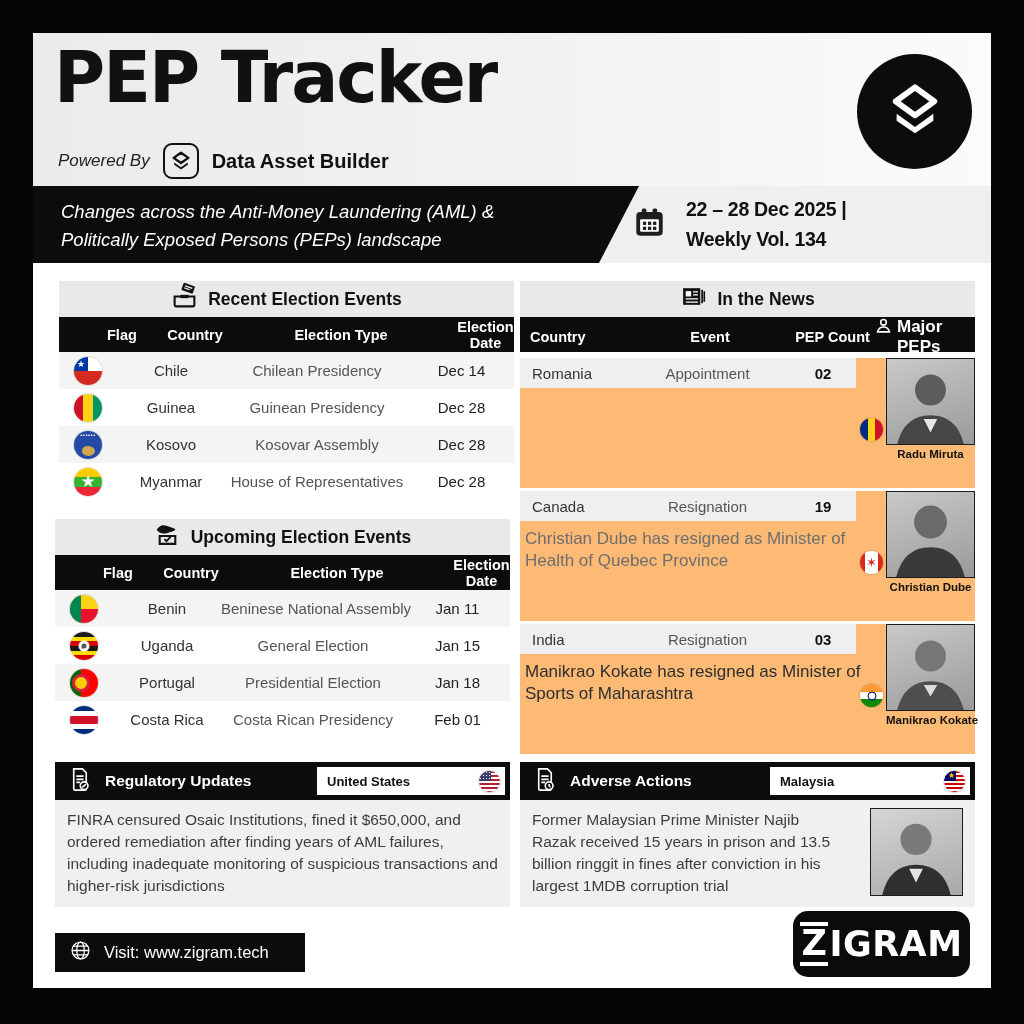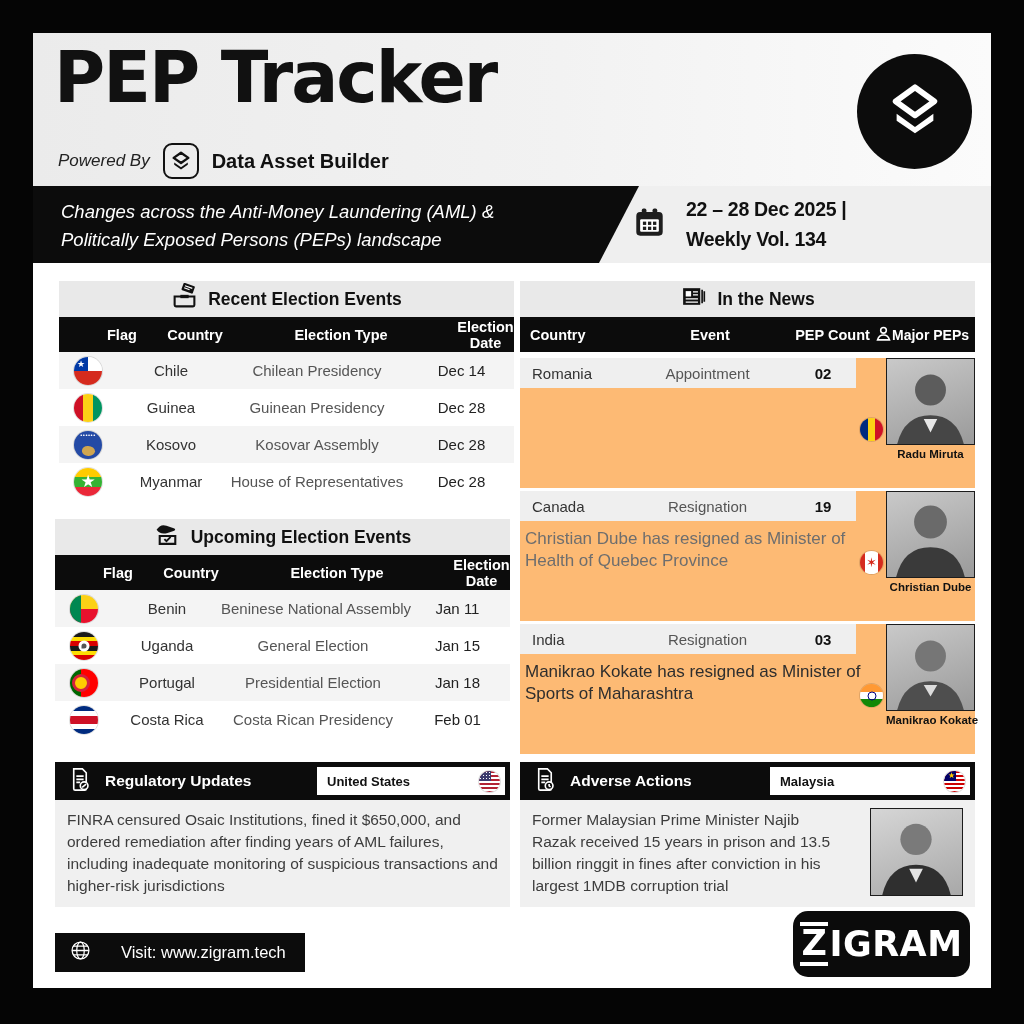--- a/index.html
+++ b/index.html
@@ -89,21 +89,21 @@
   .flag-us::before { content:""; position:absolute; left:0; top:0; width:58%; height:50%; background:#3c3b6e;
                      background-image:radial-gradient(circle,#fff .7px,transparent .8px); background-size:3px 3px; }
   .flag-malaysia { background:repeating-linear-gradient(180deg,#cc0001 0 2px,#fff 2px 4px); }
   .flag-malaysia::before { content:""; position:absolute; left:0; top:0; width:58%; height:50%; background:#010066; }
   .flag-malaysia::after { content:"★"; position:absolute; left:4px; top:-1px; color:#ffcc00; font-size:8px; line-height:12px; }
 
   
   .cols-news { grid-template-columns:110px 160px 85px 100px; }
   .cols-news .h-country { padding-left:10px; }
   .cols-news .h-event,.cols-news .h-count { text-align:center; }
-  .cols-news .h-peps { display:flex; align-items:center; font-size:14px; }
+  .cols-news .h-peps { display:flex; align-items:flex-start; gap:5px; font-size:17px; }
   .cols-news .h-peps svg { width:17px; height:17px; }
   .news-card { position:relative; height:130px; margin-top:6px; background:#fdba74; }
   .news-card + .news-card { margin-top:3px; }
   .card-strip { width:336px; height:30px; background:#efefef; display:grid;
                 grid-template-columns:105px 165px 66px; align-items:center; font-size:15px; }
   .card-strip .s-country { padding-left:12px; color:#333; }
   .card-strip .s-event { text-align:center; color:#555; }
   .card-strip .s-count { text-align:center; font-weight:700; color:#111; }
   .card-desc { width:346px; padding:7px 0 0 5px; font-size:17px; line-height:1.3; color:#2e2e2e; }
   .card-desc.muted { color:#6e6e6e; }
@@ -128,21 +128,21 @@
   .callout-body { background:#f0f0f0; padding:9px 12px 10px; font-size:15.5px; line-height:1.42;
                   color:#3d3d3d; min-height:95px; }
   .adverse-body { display:flex; gap:24px; }
   .adverse-body .txt { flex:1; }
   .photo-lg { width:93px; height:88px; flex:none; border:1.5px solid #1c1c1c; position:relative;
               overflow:hidden; background:linear-gradient(160deg,#d6d6d6,#a8a8a8); margin-top:-1px; }
   .photo-lg svg { position:absolute; left:0; bottom:-2px; width:100%; }
 
   
   .visit-pill { position:absolute; left:22px; top:900px; width:250px; height:39px; background:#0c0c0c;
-                color:#fff; display:flex; align-items:center; gap:30px; padding:16px 15px; font-size:16.5px; }
+                color:#fff; display:flex; align-items:center; gap:13px; padding:16px 15px; font-size:16.5px; }
   .visit-pill svg { width:21px; height:21px; }
   .zigram { position:absolute; left:760px; top:878px; width:177px; height:66px; background:#0b0b0b;
             border-radius:15px; display:flex; align-items:center; justify-content:center;
             color:#fff; font-weight:900; font-size:35px; letter-spacing:.5px;
             font-family:"DejaVu Sans","Liberation Sans",sans-serif; }
   .zigram .z { border-top:4px solid #fff; border-bottom:4px solid #fff; line-height:1.02; padding:0 1px; margin-right:1px; }
 </style>
 </head>
 <body>
 

